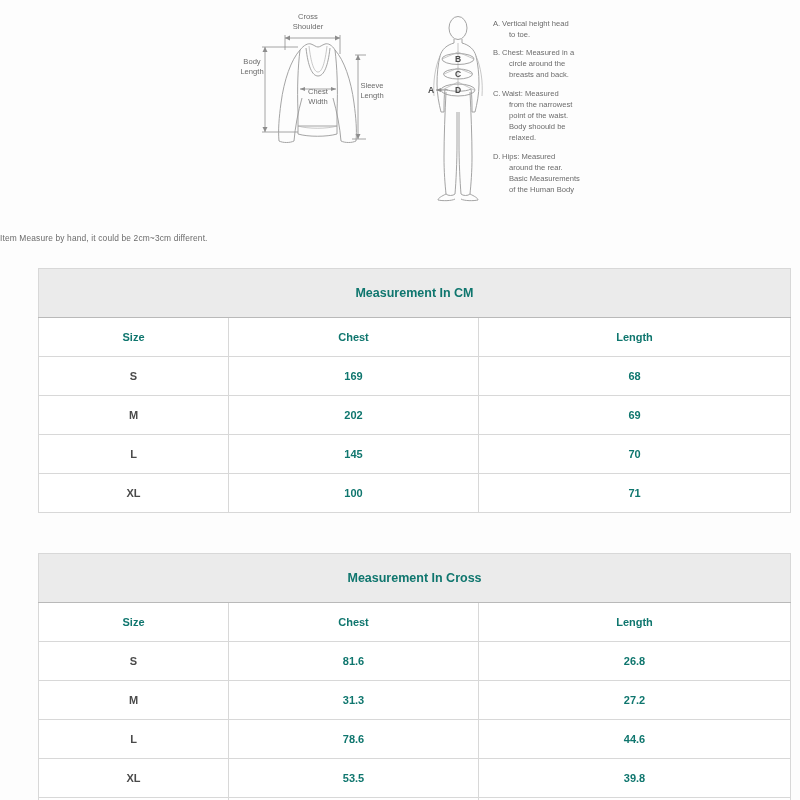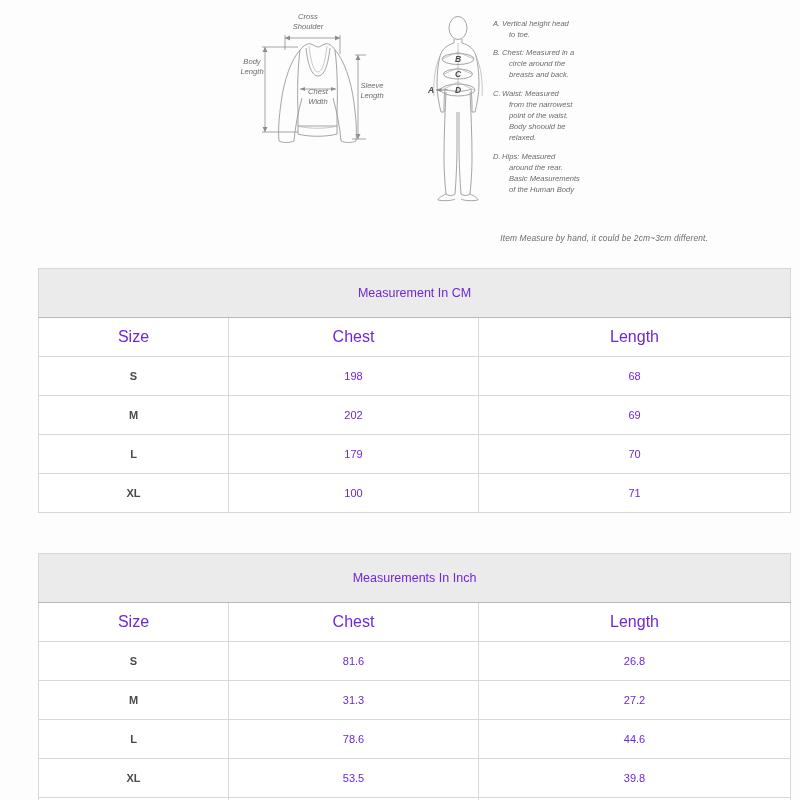--- a/index.html
+++ b/index.html
@@ -16,21 +16,20 @@
     color: #555;
   }
 
   
   #diagrams {
     position: absolute;
     left: 0;
     top: 0;
     width: 800px;
     height: 258px;
-    font-style: italic;
   }
   .diagram-svg {
     position: absolute;
     display: block;
   }
   #garment-diagram { left: 238px; top: 8px; }
   #body-diagram    { left: 420px; top: 12px; }
 
   .dim-label {
     font-family: "Liberation Sans", sans-serif;
@@ -61,21 +60,21 @@
   .arrow-line {
     stroke: #8d8d8d;
     stroke-width: 0.8;
   }
 
   #measure-note {
     position: absolute;
     left: 0;
     top: 233px;
     width: 708px;
-    text-align: right;
+    text-align: left;
     font-size: 8.4px;
     color: #6b6b6b;
     letter-spacing: 0.15px;
   }
 
   
   .size-table {
     position: absolute;
     left: 38px;
     width: 752px;
@@ -83,33 +82,33 @@
     background: #fff;
     border: 1px solid #9e9e9e;
     table-layout: fixed;
   }
   #table-cm   { top: 268px; }
   #table-inch { top: 553px; }
 
   .size-table td, .size-table th {
     border: 1px solid #d8d8d8;
     text-align: center;
-    font-weight: normal;
-    color: #6d28d9;
+    font-weight: bold;
+    color: #0f766e;
   }
   .table-title {
     background: #ebebeb;
     font-size: 12.5px;
     height: 46px;
     color: #4d4d4d;
     border-bottom: 1px solid #b9b9b9 !important;
   }
   .col-head {
     height: 36px;
-    font-size: 16px;
+    font-size: 11px;
     color: #4d4d4d;
   }
   .data-row td {
     height: 36px;
     font-size: 11px;
   }
   .data-row td.size-cell {
     font-weight: bold;
     color: #4a4a4a;
     font-size: 11px;
@@ -296,50 +295,50 @@
     <tr>
       <td class="table-title" colspan="3">Measurement In CM</td>
     </tr>
     <tr>
       <td class="col-head">Size</td>
       <td class="col-head">Chest</td>
       <td class="col-head">Length</td>
     </tr>
     <tr class="data-row">
       <td class="size-cell">S</td>
-      <td>198</td>
+      <td>169</td>
       <td>68</td>
     </tr>
     <tr class="data-row">
       <td class="size-cell">M</td>
       <td>202</td>
       <td>69</td>
     </tr>
     <tr class="data-row">
       <td class="size-cell">L</td>
-      <td>179</td>
+      <td>145</td>
       <td>70</td>
     </tr>
     <tr class="data-row">
       <td class="size-cell">XL</td>
       <td>100</td>
       <td>71</td>
     </tr>
   </tbody>
 </table>
 
 <table id="table-inch" class="size-table">
   <colgroup>
     <col class="col-size">
       <col class="col-chest">
       <col class="col-length">
   </colgroup>
   <tbody>
     <tr>
-      <td class="table-title" colspan="3">Measurements In Inch</td>
+      <td class="table-title" colspan="3">Measurement In Cross</td>
     </tr>
     <tr>
       <td class="col-head">Size</td>
       <td class="col-head">Chest</td>
       <td class="col-head">Length</td>
     </tr>
     <tr class="data-row">
       <td class="size-cell">S</td>
       <td>81.6</td>
       <td>26.8</td>

